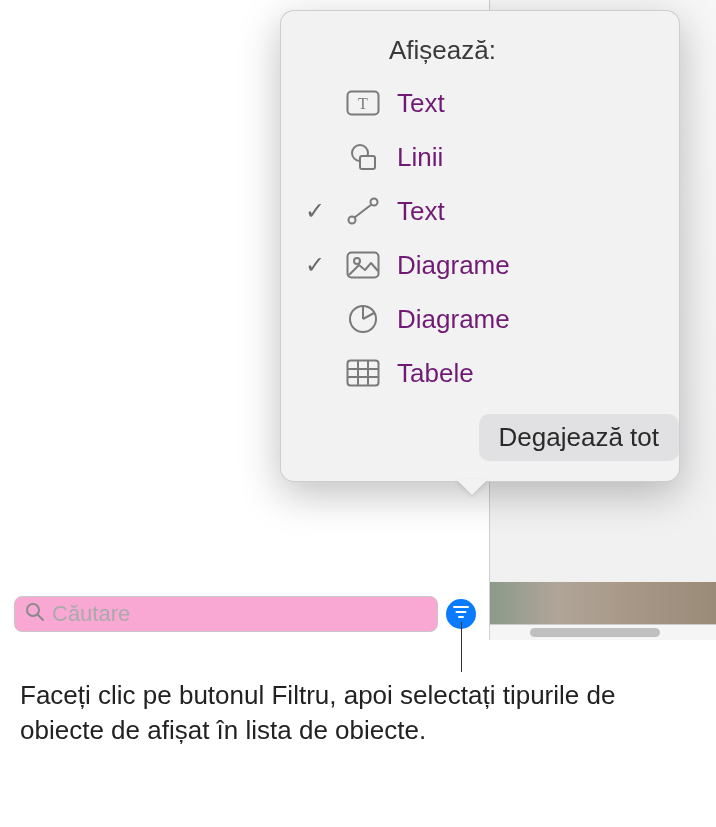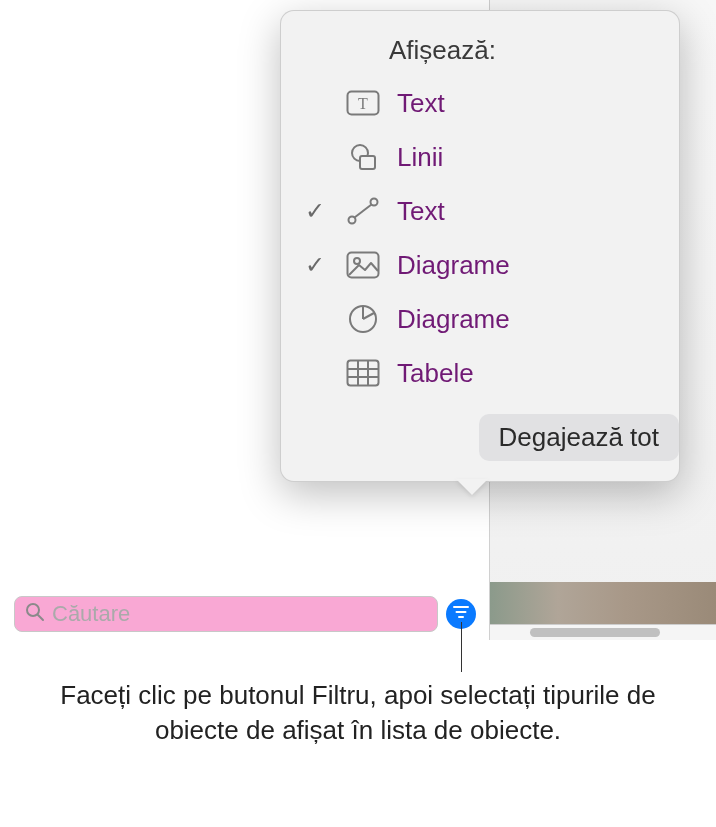--- a/index.html
+++ b/index.html
@@ -179,21 +179,20 @@
       top: 622px;
       width: 1px;
       height: 50px;
       background: #333;
     }
     .callout-text {
       position: absolute;
       left: 20px;
       top: 678px;
       width: 676px;
-      text-align: center;
       font-size: 26px;
       line-height: 1.35;
       color: #222;
     }
   </style>
 </head>
 <body>
 
 <div class="sidebar-panel"></div>
 <div class="right-edge"></div>

